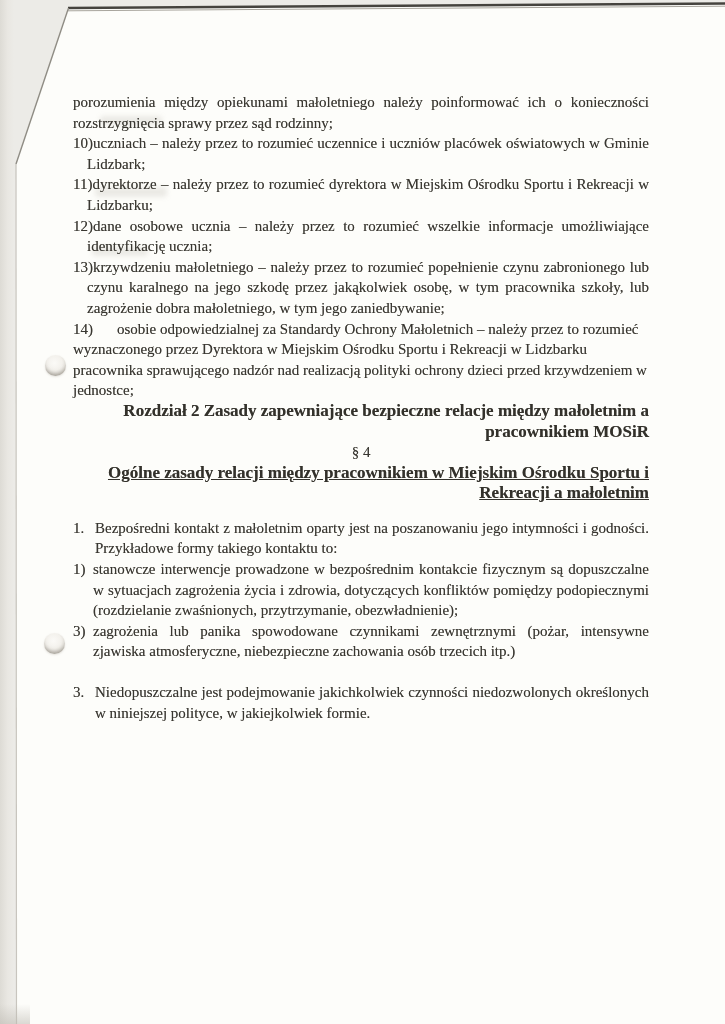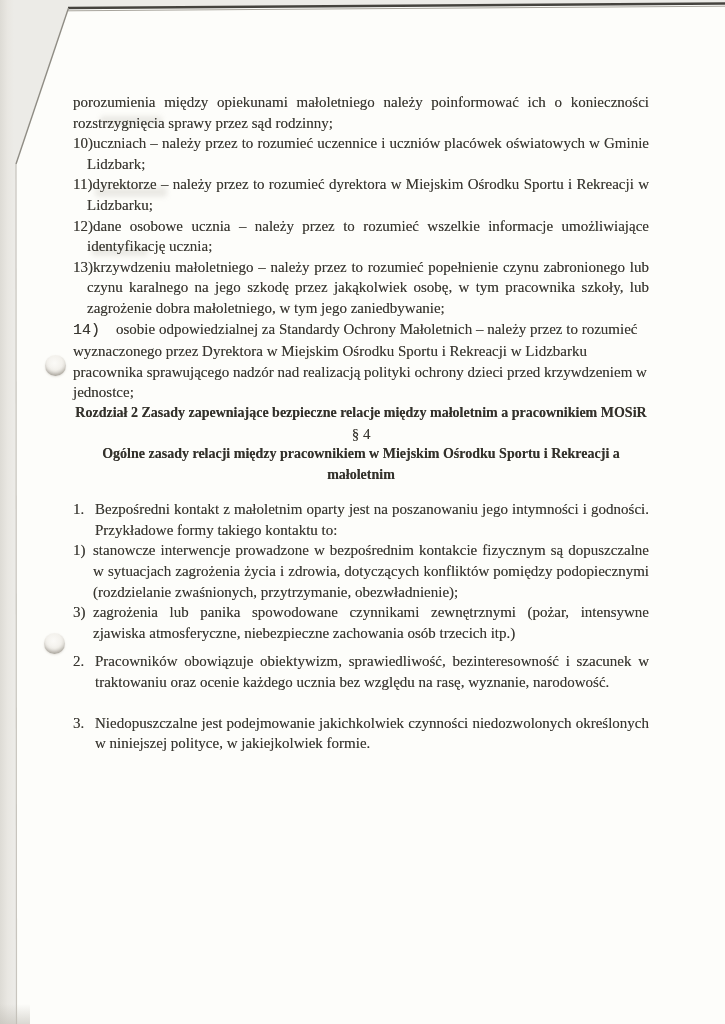--- a/index.html
+++ b/index.html
@@ -35,29 +35,29 @@
     color:#393731;font-size:15px;line-height:20.6px;
     text-align:justify;hyphens:none;
     text-shadow:0 0 .4px rgba(58,56,50,.55);
   }
   .content p{margin:0;}
   b{font-weight:400;}
 
   .cont{margin-left:98px;}
   .def{margin-left:84px;padding-left:14px;text-indent:-14px;}
   .def14{text-align:left;}
-  .def14 .num{margin-right:16px;font-family:Liberation Mono, monospace;}
+  .def14 .num{margin-right:24px;}
 
   .h1,.h2{
-    margin:0;text-align:center;font-weight:700;font-size:14px;
+    margin:0;text-align:right;font-weight:700;font-size:17px;
     color:#33312b;text-indent:0;
   }
   .h1{margin-top:38px;}
   .smark{margin-top:12px;text-align:center;text-indent:0;}
-  .h2{margin-top:12px;}
+  .h2{margin-top:12px;text-decoration:underline;}
 
   .rules{margin-top:14px;}
   .rule{margin-left:19px;padding-left:22px;text-indent:-22px;}
   .rule .rnum{display:inline-block;width:22px;text-indent:0;}
   .sub{margin-left:73px;padding-left:20px;text-indent:-20px;}
   .sub .snum{display:inline-block;width:20px;text-indent:0;}
   .gap-sm{margin-top:8px !important;}
   .gap-lg{margin-top:20px !important;}
 </style>
 </head>
@@ -106,19 +106,18 @@
 
     <div class="rules">
 
       <p class="rule"><span class="rnum">1.</span><span>Bezpośredni kontakt z małoletnim oparty jest na poszanowaniu jego intymności i godności. Przykładowe formy takiego kontaktu to:</span></p>
 
       <p class="sub"><span class="snum">1)</span><span>stanowcze interwencje prowadzone w bezpośrednim kontakcie fizycznym są dopuszczalne w sytuacjach zagrożenia życia i zdrowia, dotyczących konfliktów pomiędzy podopiecznymi (rozdzielanie zwaśnionych, przytrzymanie, obezwładnienie);</span></p>
 
 
       <p class="sub"><span class="snum">3)</span><span>zagrożenia lub panika spowodowane czynnikami zewnętrznymi (pożar, intensywne zjawiska atmosferyczne, niebezpieczne zachowania osób trzecich itp.)</span></p>
 
-      <p class="rule gap-sm"><span class="rnum">2.</span><span>Pracowników obowiązuje obiektywizm, sprawiedliwość, bezinteresowność i szacunek w traktowaniu oraz ocenie każdego ucznia bez względu na rasę, wyznanie, narodowość.</span></p>
 
       <p class="rule gap-lg"><span class="rnum">3.</span><span>Niedopuszczalne jest podejmowanie jakichkolwiek czynności niedozwolonych określonych w niniejszej polityce, w jakiejkolwiek formie.</span></p>
 
     </div>
   </div>
 </div>
 
 </body></html>

